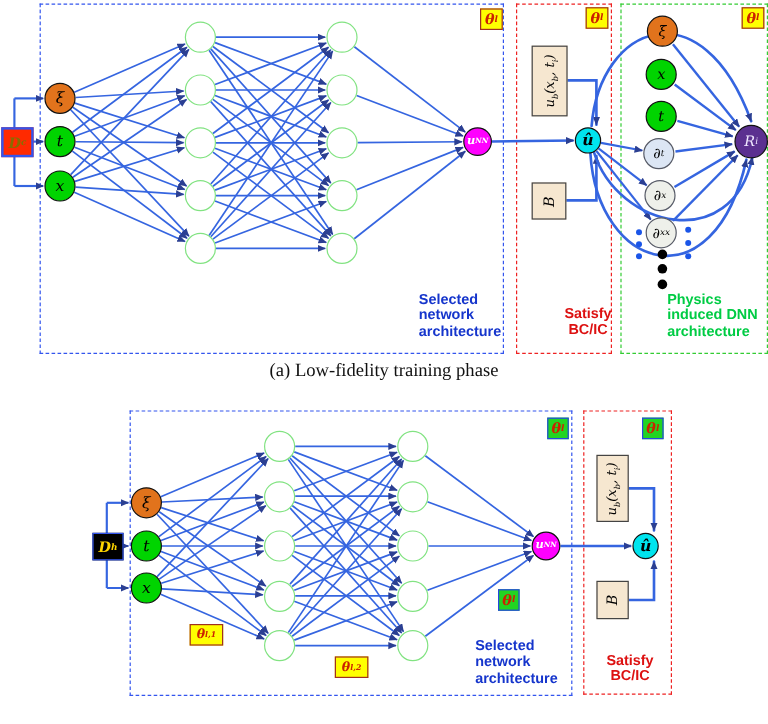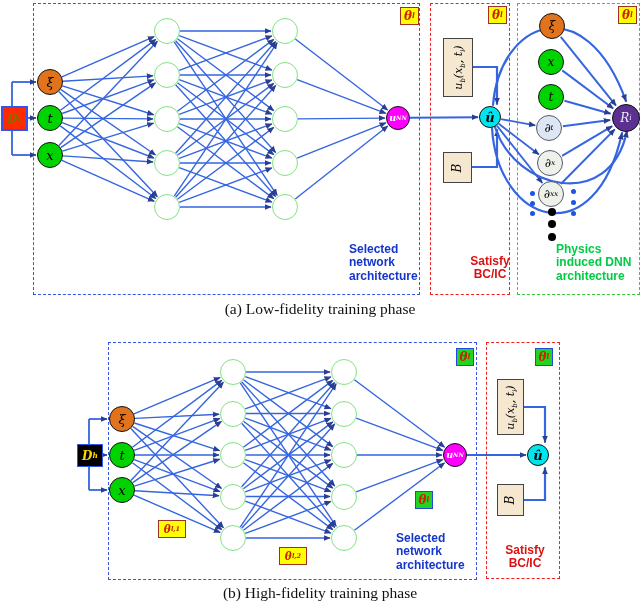--- a/index.html
+++ b/index.html
@@ -176,21 +176,20 @@
   <div class="db db-blue" style="left:108px;top:342px;width:367px;height:236px;"></div>
   <div class="db db-red" style="left:486px;top:342px;width:72px;height:235px;"></div>
 
   <div class="rlabel" id="lblNetA" style="left:349px;top:243px;width:82px;">Selected network architecture</div>
   <div class="rlabel" id="lblBcA" style="left:461px;top:255px;width:58px;">Satisfy BC/IC</div>
   <div class="rlabel" id="lblPhysA" style="left:556px;top:243px;width:86px;">Physics induced DNN architecture</div>
   <div class="rlabel" id="lblNetB" style="left:396px;top:532px;width:82px;">Selected network architecture</div>
   <div class="rlabel" id="lblBcB" style="left:496px;top:544px;width:58px;">Satisfy BC/IC</div>
 
   <div class="caption" style="top:300px;">(a) Low-fidelity training phase</div>
-  <div class="caption" style="top:584px;">(b) High-fidelity training phase</div>
 
   <div id="nodes">
       <div class="rect" style="left: 1px; top: 106px; width: 27px; height: 25px; background: rgb(255, 42, 0); border: 2px solid rgb(51, 85, 238); color: rgb(138, 109, 0); font: italic bold 12px &quot;DejaVu Serif&quot;, serif;">D<sub>c</sub></div>
       <div class="node" style="left: 37px; top: 69px; width: 26px; height: 26px; background: rgb(225, 115, 28); border: 1.5px solid rgb(17, 17, 17); font-size: 13px; color: rgb(0, 0, 0);">ξ</div>
       <div class="node" style="left: 37px; top: 105px; width: 26px; height: 26px; background: rgb(0, 212, 0); border: 1.5px solid rgb(17, 17, 17); font-size: 13px; color: rgb(0, 0, 0);">t</div>
       <div class="node" style="left: 37px; top: 142px; width: 26px; height: 26px; background: rgb(0, 212, 0); border: 1.5px solid rgb(17, 17, 17); font-size: 13px; color: rgb(0, 0, 0);">x</div>
       <div class="node" style="left: 154px; top: 18px; width: 26px; height: 26px; background: rgb(255, 255, 255); border: 1.5px solid rgb(130, 227, 130); font-size: 10px; color: rgb(0, 0, 0);"></div>
       <div class="node" style="left: 154px; top: 62px; width: 26px; height: 26px; background: rgb(255, 255, 255); border: 1.5px solid rgb(130, 227, 130); font-size: 10px; color: rgb(0, 0, 0);"></div>
       <div class="node" style="left: 154px; top: 106px; width: 26px; height: 26px; background: rgb(255, 255, 255); border: 1.5px solid rgb(130, 227, 130); font-size: 10px; color: rgb(0, 0, 0);"></div>
       <div class="node" style="left: 154px; top: 150px; width: 26px; height: 26px; background: rgb(255, 255, 255); border: 1.5px solid rgb(130, 227, 130); font-size: 10px; color: rgb(0, 0, 0);"></div>

